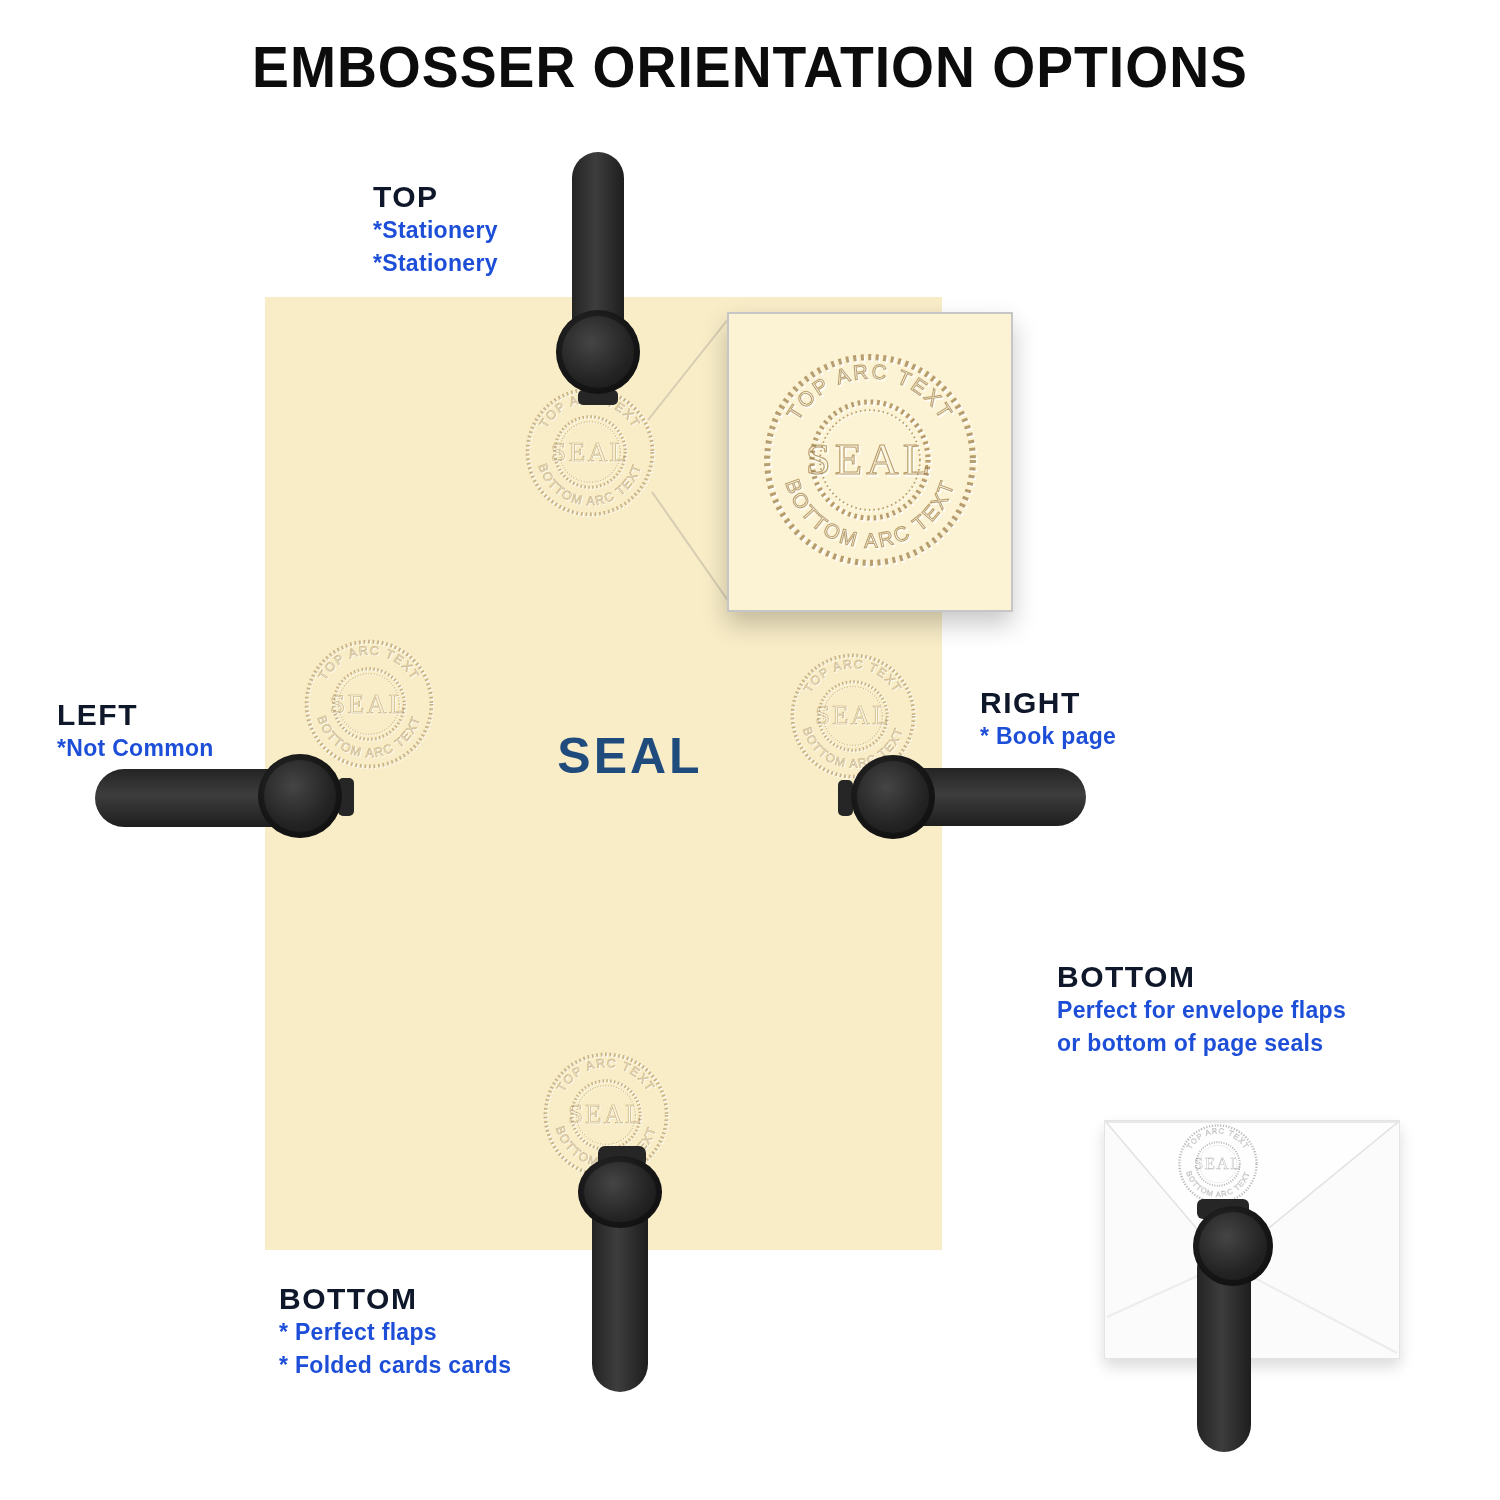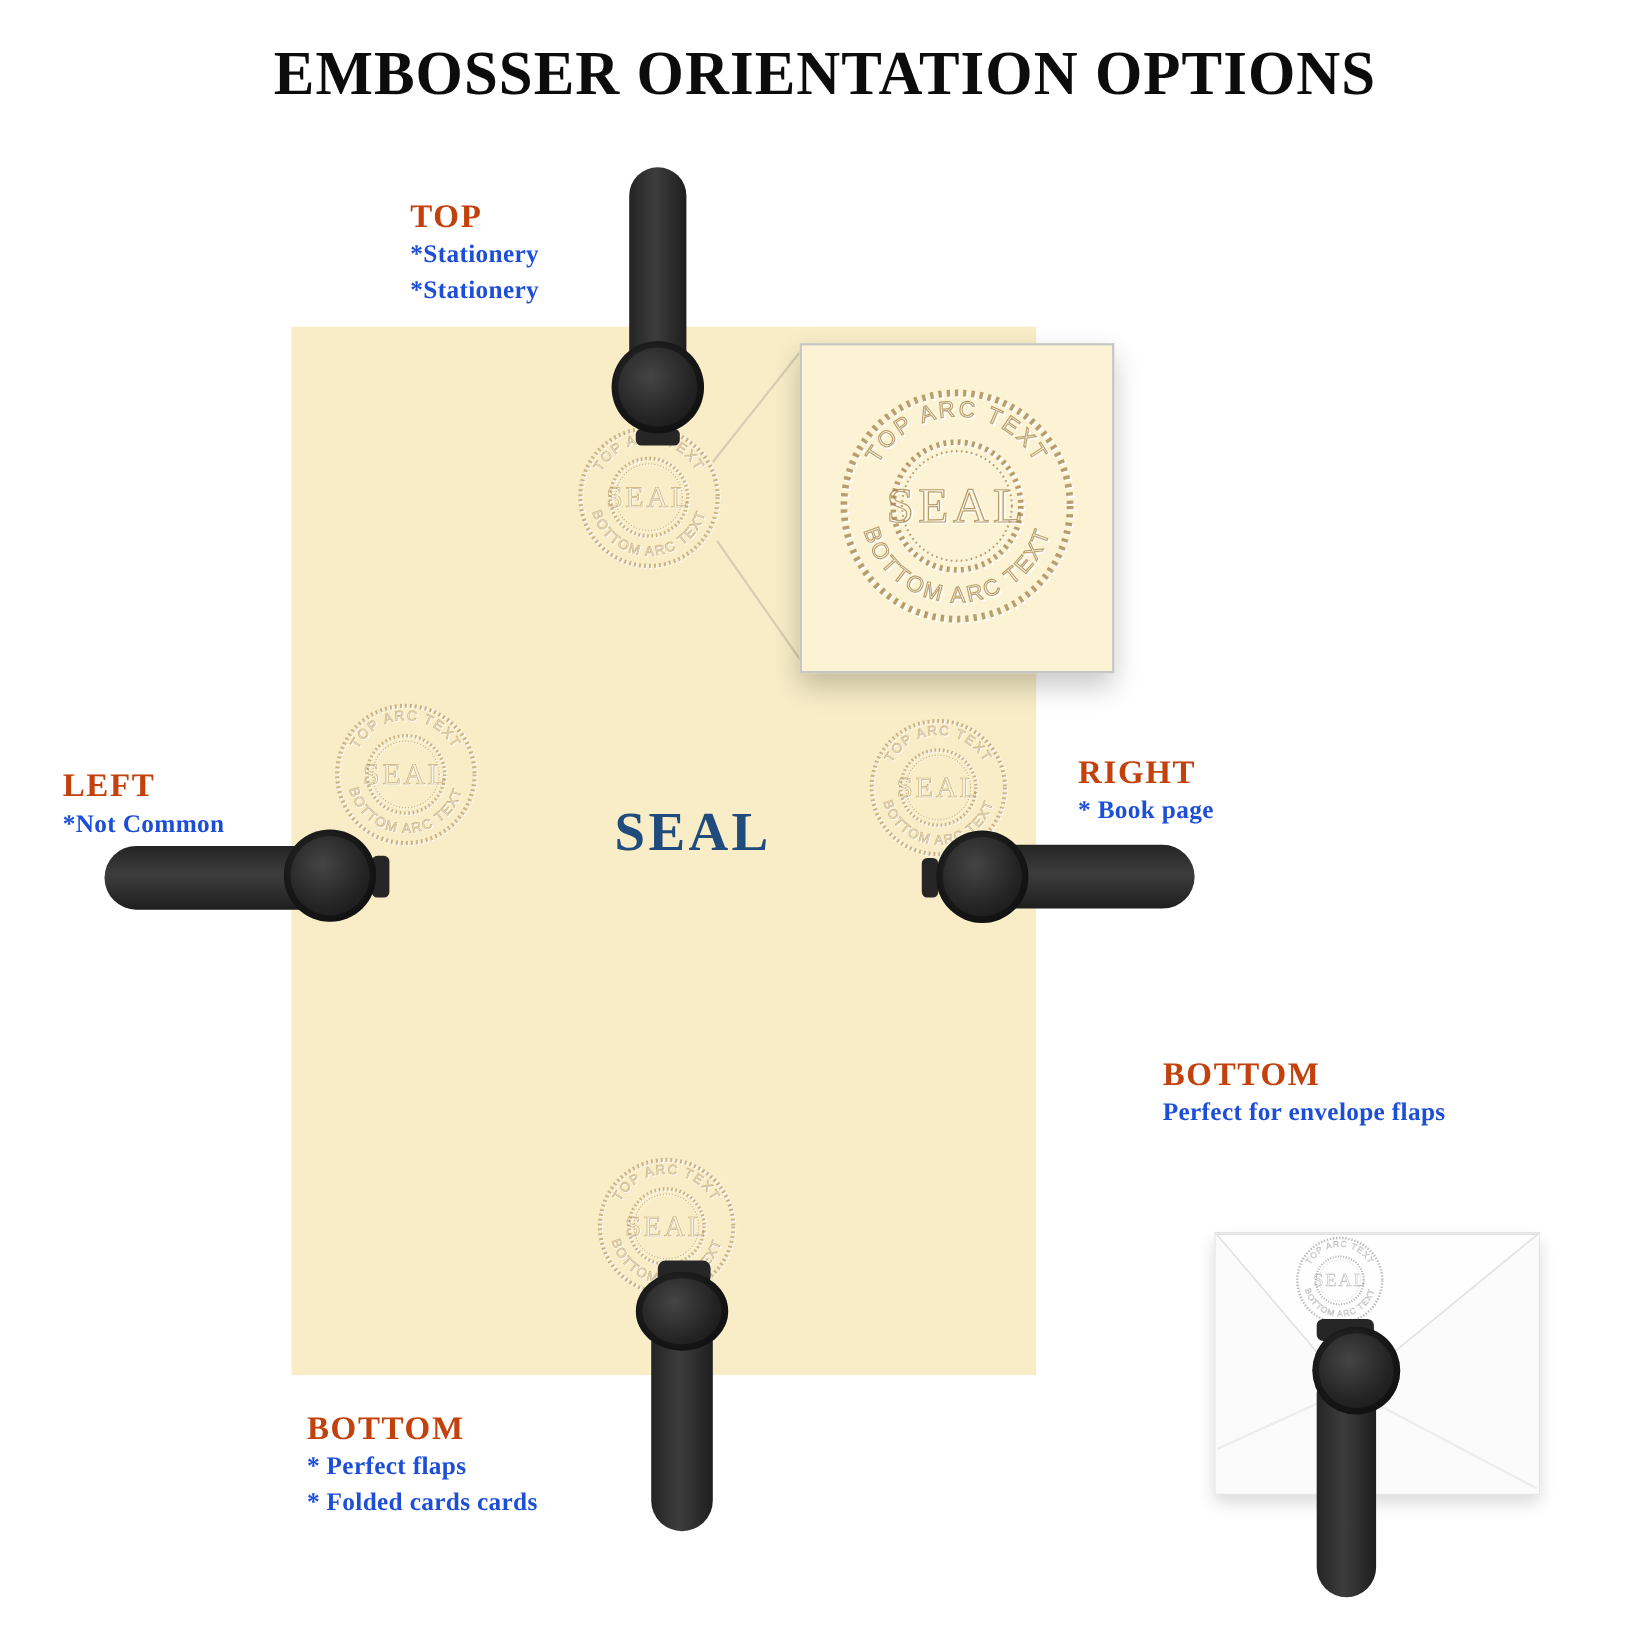--- a/index.html
+++ b/index.html
@@ -1,17 +1,17 @@
 <!DOCTYPE html>
 <html><head>
 <meta charset="utf-8">
 <style>
   html,body{margin:0;padding:0;background:#fff;}
   .canvas{position:relative;width:1500px;height:1500px;background:#fff;overflow:hidden;
-          font-family:Liberation Serif, serif;}
+          font-family:Liberation Sans, sans-serif;}
 
   
   .title{position:absolute;top:34px;left:0;width:100%;text-align:center;
          font-size:57px;font-weight:700;letter-spacing:1px;color:#0c0c0c;
          transform:scaleX(.97);}
 
   
   .paper{position:absolute;left:265px;top:297px;width:677px;height:953px;
          background:#f8edc7;z-index:1;}
 
@@ -72,21 +72,21 @@
   .emb-bottom .base{left:0;top:10px;width:84px;height:72px;}
   .emb-bottom .handle{left:14px;top:52px;width:56px;height:194px;border-radius:12px 12px 30px 30px;}
 
   
   .emb-env .knob{left:0;top:0;width:52px;height:20px;border-radius:6px;}
   .emb-env .base{left:-4px;top:7px;width:80px;height:80px;}
   .emb-env .handle{left:0;top:57px;width:54px;height:196px;border-radius:12px 12px 28px 28px;}
 
   
   .label-block{position:absolute;z-index:6;}
-  .label-head{color:#c2410c;font-size:30px;font-weight:800;letter-spacing:1.5px;}
+  .label-head{color:#0f172a;font-size:30px;font-weight:800;letter-spacing:1.5px;}
   .label-item{color:#1d4ed8;font-size:23px;font-weight:700;line-height:33px;letter-spacing:.3px;}
   .lb-top{left:373px;top:180px;}
   .lb-left{left:57px;top:698px;}
   .lb-right{left:980px;top:686px;}
   .lb-bottom{left:279px;top:1282px;}
   .lb-bottom-right{left:1057px;top:960px;}
 
   
   .envelope{position:absolute;left:1104px;top:1120px;width:294px;height:237px;z-index:4;
             background:#fbfbfb;border:1px solid #e4e4e4;
@@ -206,20 +206,21 @@
 
   <div class="label-block lb-bottom">
     <div class="label-head">BOTTOM</div>
     <div class="label-item">* Perfect flaps</div>
     <div class="label-item">* Folded cards cards</div>
   </div>
 
   <div class="label-block lb-bottom-right">
     <div class="label-head">BOTTOM</div>
     <div class="label-item">Perfect for envelope flaps</div>
+    <div class="label-item">or bottom of page seals</div>
   </div>
 
   <div class="envelope">
     <svg class="flap" viewBox="0 0 294 237">
       <line x1="121" y1="142" x2="2" y2="196" stroke="#ececec" stroke-width="2"></line>
       <line x1="121" y1="142" x2="292" y2="232" stroke="#ececec" stroke-width="2"></line>
       <polygon points="1,1 293,1 121,142" fill="#fefefe" stroke="#e2e2e2" stroke-width="1.5"></polygon>
     </svg>
     <div class="seal gray seal-envelope">
   <svg viewBox="0 0 220 220">

